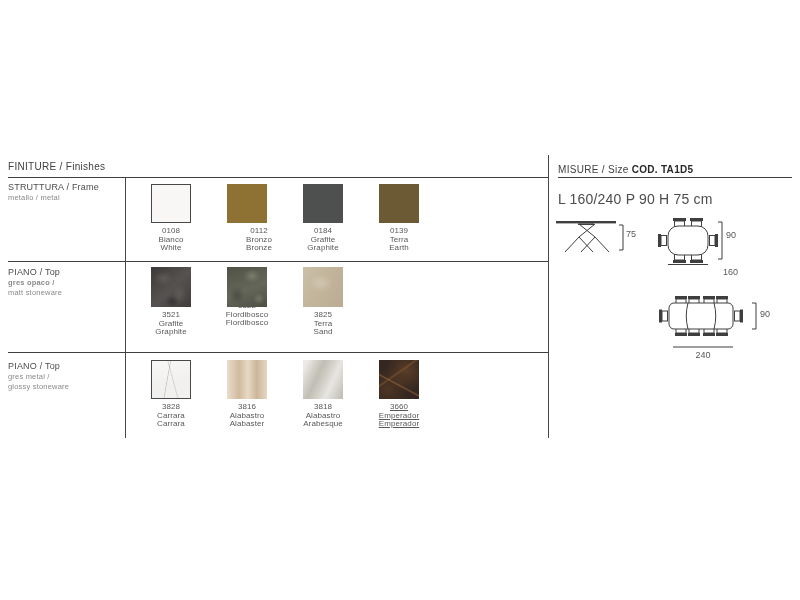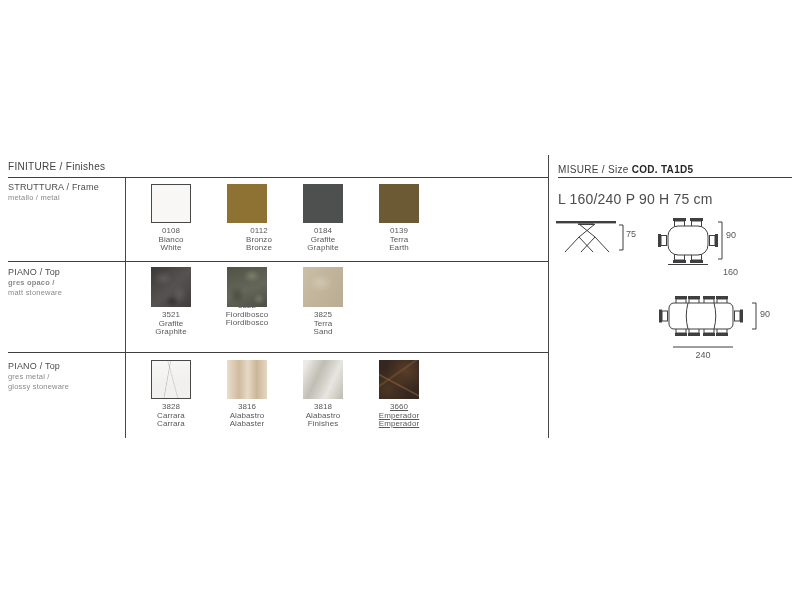--- a/index.html
+++ b/index.html
@@ -138,21 +138,21 @@
     <div>Carrara</div>
   </div>
   <div class="sw-label" style="left:212px; top:403px;">
     <div>3816</div>
     <div>Alabastro</div>
     <div>Alabaster</div>
   </div>
   <div class="sw-label" style="left:288px; top:403px;">
     <div>3818</div>
     <div>Alabastro</div>
-    <div>Finishes</div>
+    <div>Arabesque</div>
   </div>
   <div class="sw-label" style="left:364px; top:403px;text-decoration:underline;">
     <div>3660</div>
     <div>Emperador</div>
     <div>Emperador</div>
   </div>
 
   <div class="abs sec-title" style="left:558px; top:164px;">
     <span>MISURE / Size </span><b>COD. TA1D5</b>
   </div>

